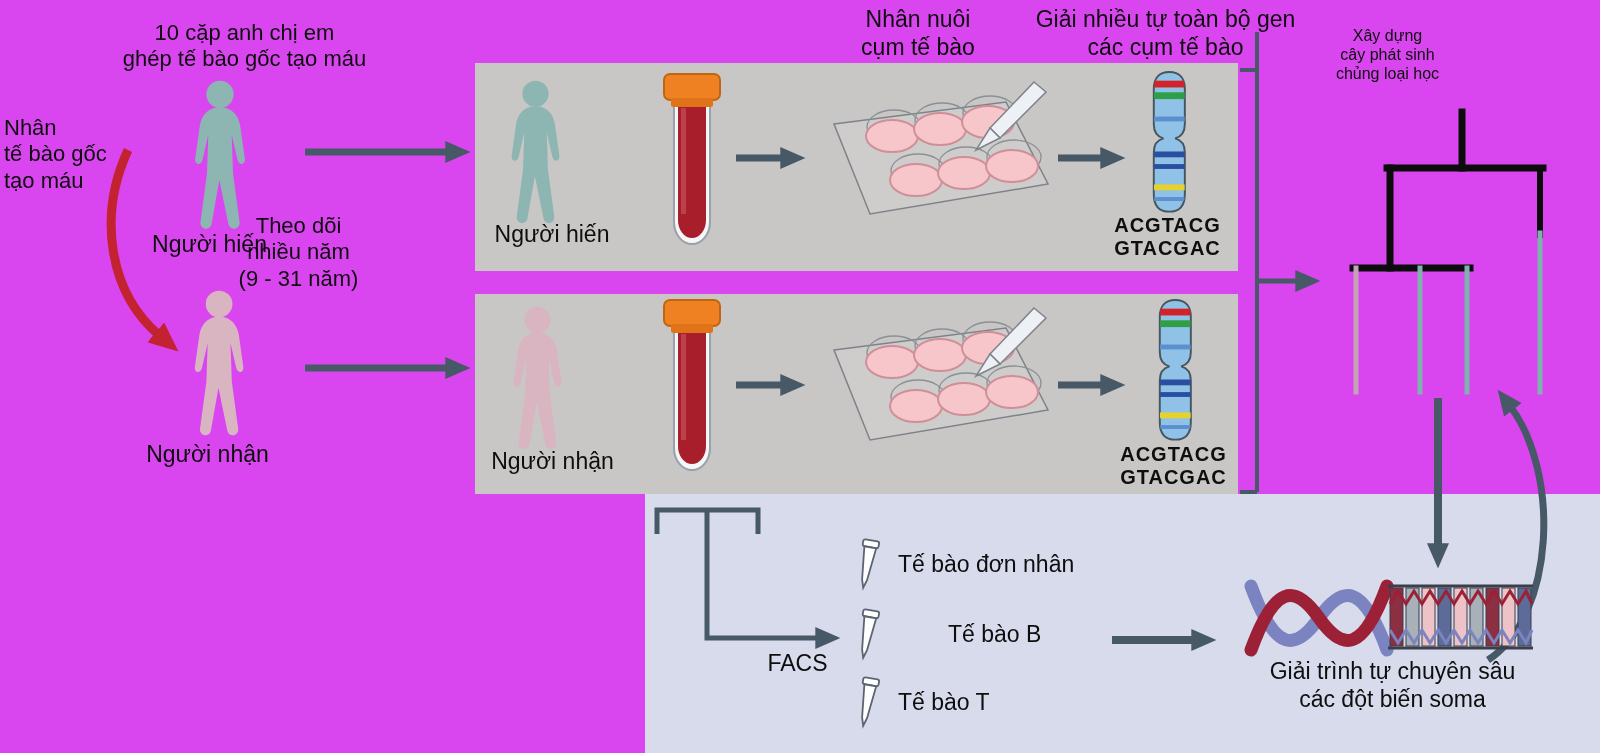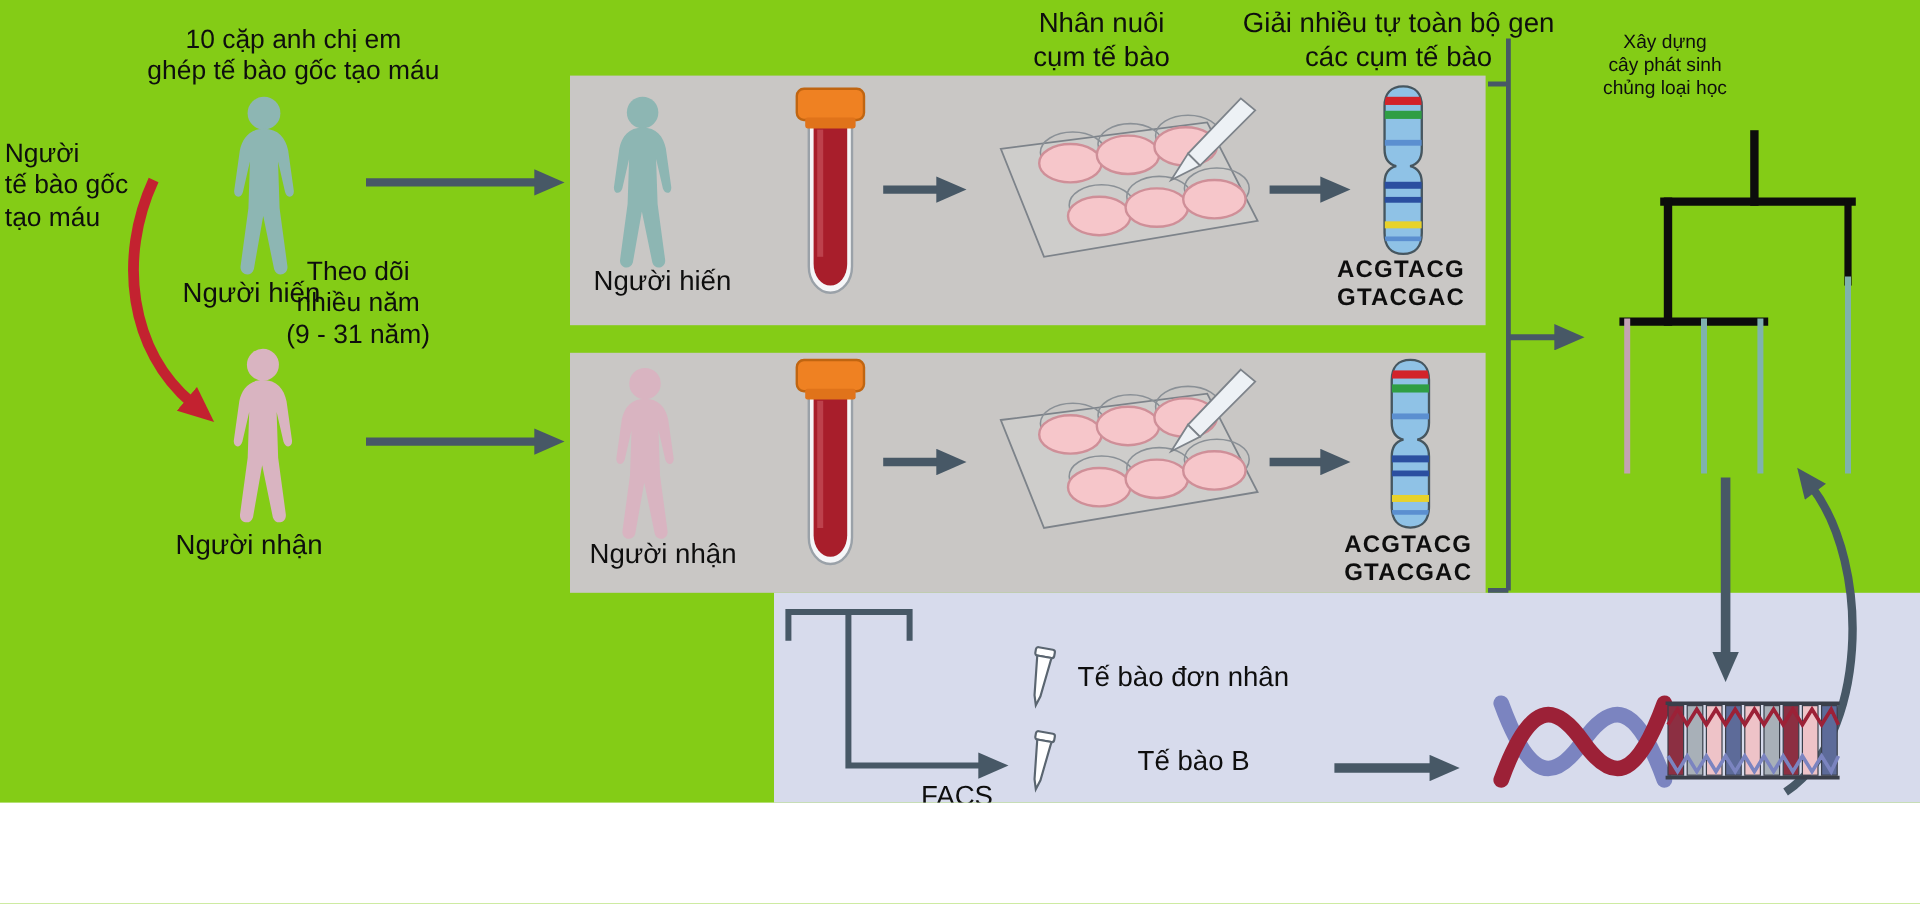--- a/index.html
+++ b/index.html
@@ -1,17 +1,17 @@
 <!DOCTYPE html>
 <html><head>
 <meta charset="utf-8">
 <style>
   *{margin:0;padding:0;box-sizing:border-box}
   html,body{background:#ffffff}
-  #canvas{position:relative;width:1600px;height:669px;background:#84cc16;
+  #canvas{position:relative;width:1600px;height:753px;background:#d946ef;
           font-family:"Liberation Sans",sans-serif;overflow:hidden}
   .panel{position:absolute}
   .panel-gray{background:#c9c7c5}
   .panel-blue{background:#d7dbec}
   .txt{position:absolute;white-space:pre-line;color:#0e0e0e;text-align:center;line-height:1.2}
   .left{text-align:left}
   .seq{font-family:Liberation Sans, sans-serif;font-weight:bold;letter-spacing:1px;line-height:1.15}
   #art{position:absolute;left:0;top:0}
 </style>
 </head>
@@ -156,21 +156,21 @@
         <rect x="114" y="10" width="13" height="58" fill="#eec3c8"></rect>
         <rect x="130" y="10" width="13" height="58" fill="#5d6b99"></rect>
       </g>
       <polyline points="2,26 10,13 18,26 26,13 34,26 42,13 50,26 58,13 66,26 74,13 82,26 90,13 98,26 106,13 114,26 122,13 130,26 138,13 144,26" fill="none" stroke="#9c2137" stroke-width="3"></polyline>
       <polyline points="2,52 10,65 18,52 26,65 34,52 42,65 50,52 58,65 66,52 74,65 82,52 90,65 98,52 106,65 114,52 122,65 130,52 138,65 144,52" fill="none" stroke="#7b84c0" stroke-width="3"></polyline>
     </g>
   </svg>
 
   <div class="txt" style="left:92px;top:20px;width:305px;font-size:22px">10 cặp anh chị em
 ghép tế bào gốc tạo máu</div>
-  <div class="txt left" style="left:4px;top:115px;width:130px;font-size:22px">Người
+  <div class="txt left" style="left:4px;top:115px;width:130px;font-size:22px">Nhân
 tế bào gốc
 tạo máu</div>
   <div class="txt" style="left:142px;top:231px;width:135px;font-size:23px">Người hiến</div>
   <div class="txt" style="left:140px;top:441px;width:135px;font-size:23px">Người nhận</div>
   <div class="txt" style="left:226px;top:213px;width:145px;font-size:22px">Theo dõi
 nhiều năm
 (9 - 31 năm)</div>
 
   <div class="txt" style="left:833px;top:6px;width:170px;font-size:23px">Nhân nuôi
 cụm tế bào</div>
@@ -186,14 +186,16 @@
   <div class="txt seq" style="left:1085px;top:214px;width:165px;font-size:20px">ACGTACG
 GTACGAC</div>
   <div class="txt seq" style="left:1091px;top:443px;width:165px;font-size:20px">ACGTACG
 GTACGAC</div>
 
 
   <div class="txt" style="left:750px;top:650px;width:95px;font-size:23px">FACS</div>
   <div class="txt left" style="left:898px;top:551px;width:230px;font-size:23px">Tế bào đơn nhân</div>
   <div class="txt left" style="left:948px;top:621px;width:230px;font-size:23px">Tế bào B</div>
   <div class="txt left" style="left:898px;top:689px;width:230px;font-size:23px">Tế bào T</div>
+  <div class="txt" style="left:1230px;top:658px;width:325px;font-size:23px">Giải trình tự chuyên sâu
+các đột biến soma</div>
 
 </div>
 
 </body></html>

